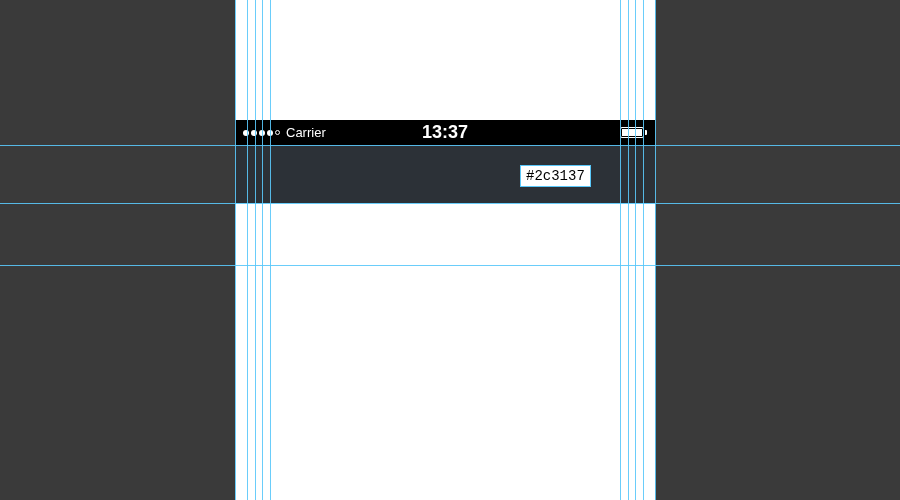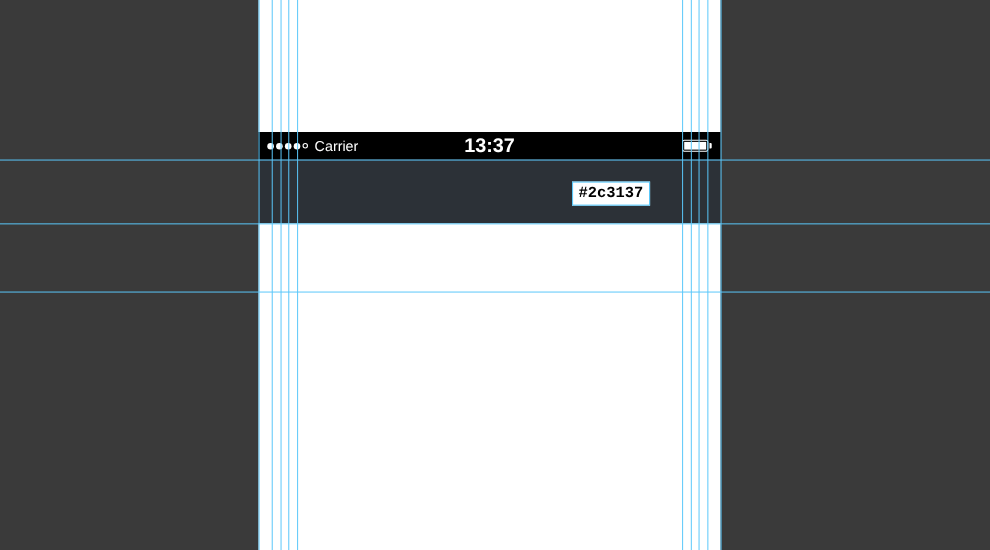--- a/index.html
+++ b/index.html
@@ -96,21 +96,20 @@
   .color-swatch {
     position: absolute;
     top: 165px;
     left: 520px;
     background: #ffffff;
     color: #000000;
     font-family: "Courier New", monospace;
     font-size: 14px;
     padding: 2px 5px;
     border: 1px solid #5ac8fa;
-    font-weight: bold;
   }
   .content {
     position: absolute;
     left: 0; top: 203px; width: 420px; height: 297px;
     background: #ffffff;
   }
   
   .guide-v {
     position: absolute;
     top: 0; height: 500px; width: 1px;

